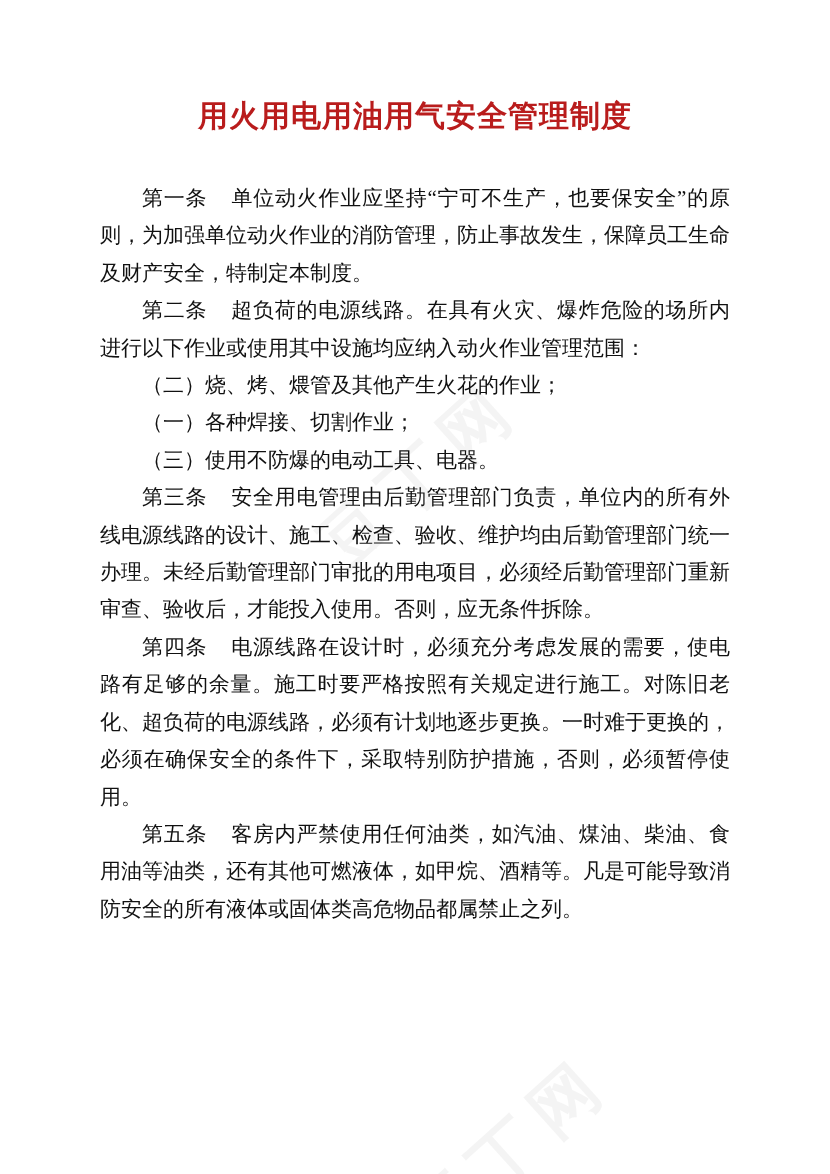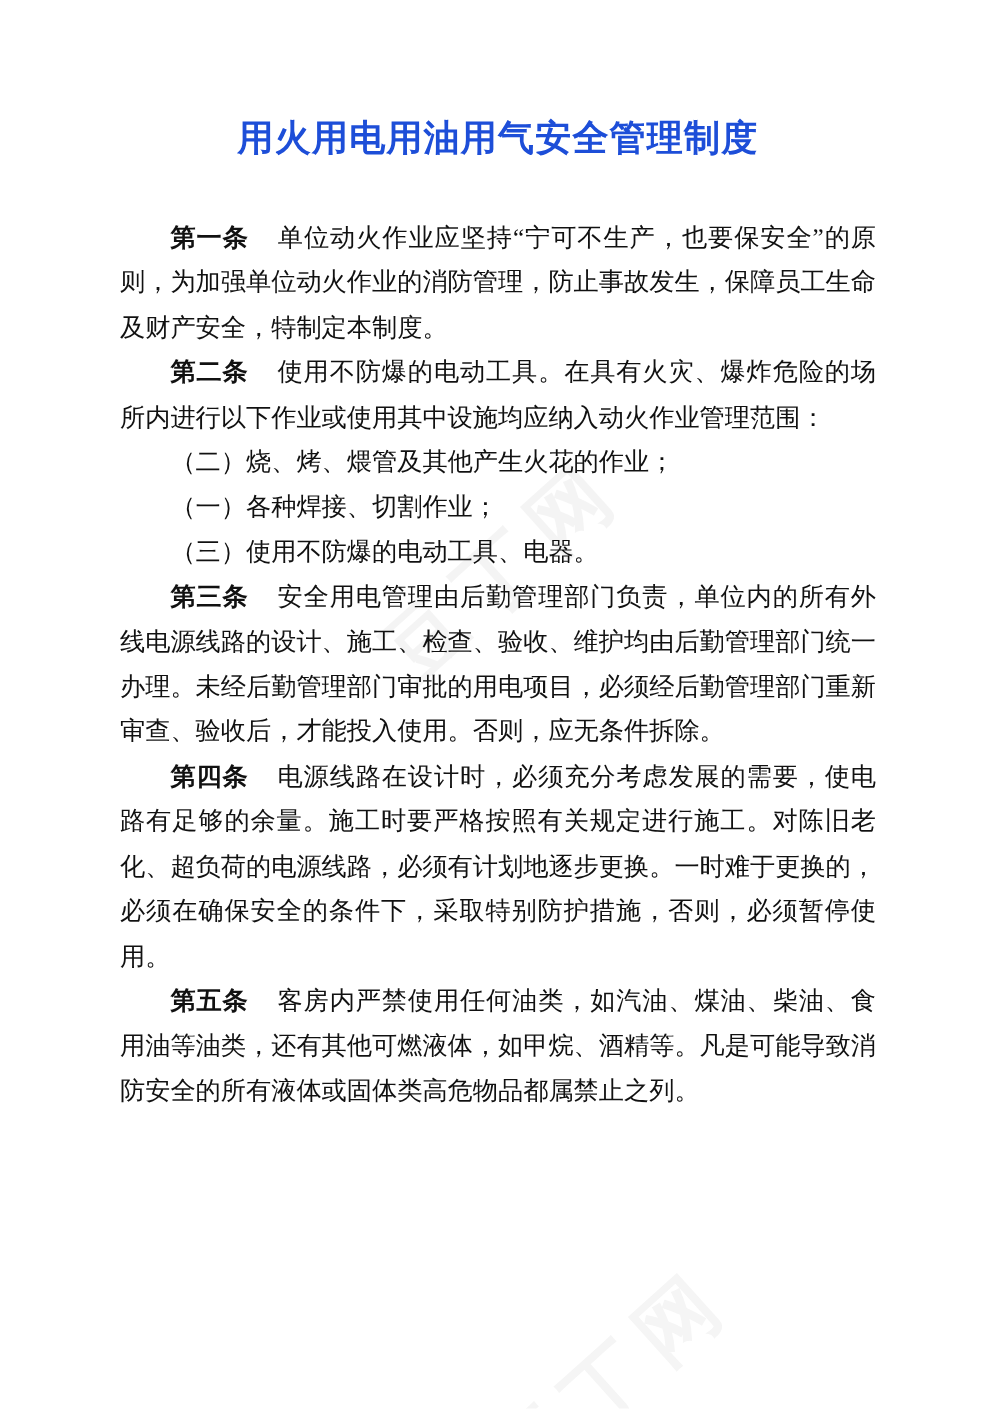--- a/index.html
+++ b/index.html
@@ -18,38 +18,37 @@
     font-family: "Liberation Serif", "DejaVu Serif", serif;
     color: #111111;
   }
   .doc-title {
     margin: 0 0 46px 0;
     font-size: 30px;
     line-height: 36px;
     font-weight: bold;
     text-align: center;
     letter-spacing: 1px;
-    color: #1d4ed8;
+    color: #b91c1c;
   }
   .doc-body {
     position: relative;
     z-index: 2;
     font-size: 21px;
     line-height: 37.4px;
   }
   .para {
     margin: 0;
     text-indent: 2em;
     text-align: justify;
     word-break: break-all;
   }
   .clause-num {
     margin-right: 1.15em;
     display: inline;
-    font-weight: bold;
   }
   .watermark {
     position: absolute;
     z-index: 1;
     font-size: 66px;
     font-weight: bold;
     letter-spacing: 14px;
     color: #9a9a9a;
     opacity: 0.10;
     transform: rotate(-42deg);
@@ -70,21 +69,21 @@
 <body>
 
 <div class="page">
   <div class="watermark wm-center">豆丁网</div>
   <div class="watermark wm-bottom">豆丁网</div>
 
   <h1 class="doc-title">用火用电用油用气安全管理制度</h1>
 
   <div class="doc-body" id="paragraphs">
       <p class="para"><span class="clause-num">第一条</span><span>单位动火作业应坚持“宁可不生产，也要保安全”的原则，为加强单位动火作业的消防管理，防止事故发生，保障员工生命及财产安全，特制定本制度。</span></p>
-      <p class="para"><span class="clause-num">第二条</span><span>使用不防爆的电动工具。在具有火灾、爆炸危险的场所内进行以下作业或使用其中设施均应纳入动火作业管理范围：</span></p>
+      <p class="para"><span class="clause-num">第二条</span><span>超负荷的电源线路。在具有火灾、爆炸危险的场所内进行以下作业或使用其中设施均应纳入动火作业管理范围：</span></p>
       <p class="para">（二）烧、烤、煨管及其他产生火花的作业；</p>
       <p class="para">（一）各种焊接、切割作业；</p>
       <p class="para">（三）使用不防爆的电动工具、电器。</p>
       <p class="para"><span class="clause-num">第三条</span><span>安全用电管理由后勤管理部门负责，单位内的所有外线电源线路的设计、施工、检查、验收、维护均由后勤管理部门统一办理。未经后勤管理部门审批的用电项目，必须经后勤管理部门重新审查、验收后，才能投入使用。否则，应无条件拆除。</span></p>
       <p class="para"><span class="clause-num">第四条</span><span>电源线路在设计时，必须充分考虑发展的需要，使电路有足够的余量。施工时要严格按照有关规定进行施工。对陈旧老化、超负荷的电源线路，必须有计划地逐步更换。一时难于更换的，必须在确保安全的条件下，采取特别防护措施，否则，必须暂停使用。</span></p>
       <p class="para"><span class="clause-num">第五条</span><span>客房内严禁使用任何油类，如汽油、煤油、柴油、食用油等油类，还有其他可燃液体，如甲烷、酒精等。凡是可能导致消防安全的所有液体或固体类高危物品都属禁止之列。</span></p>
     </div>
 </div>
 
 </body></html>

